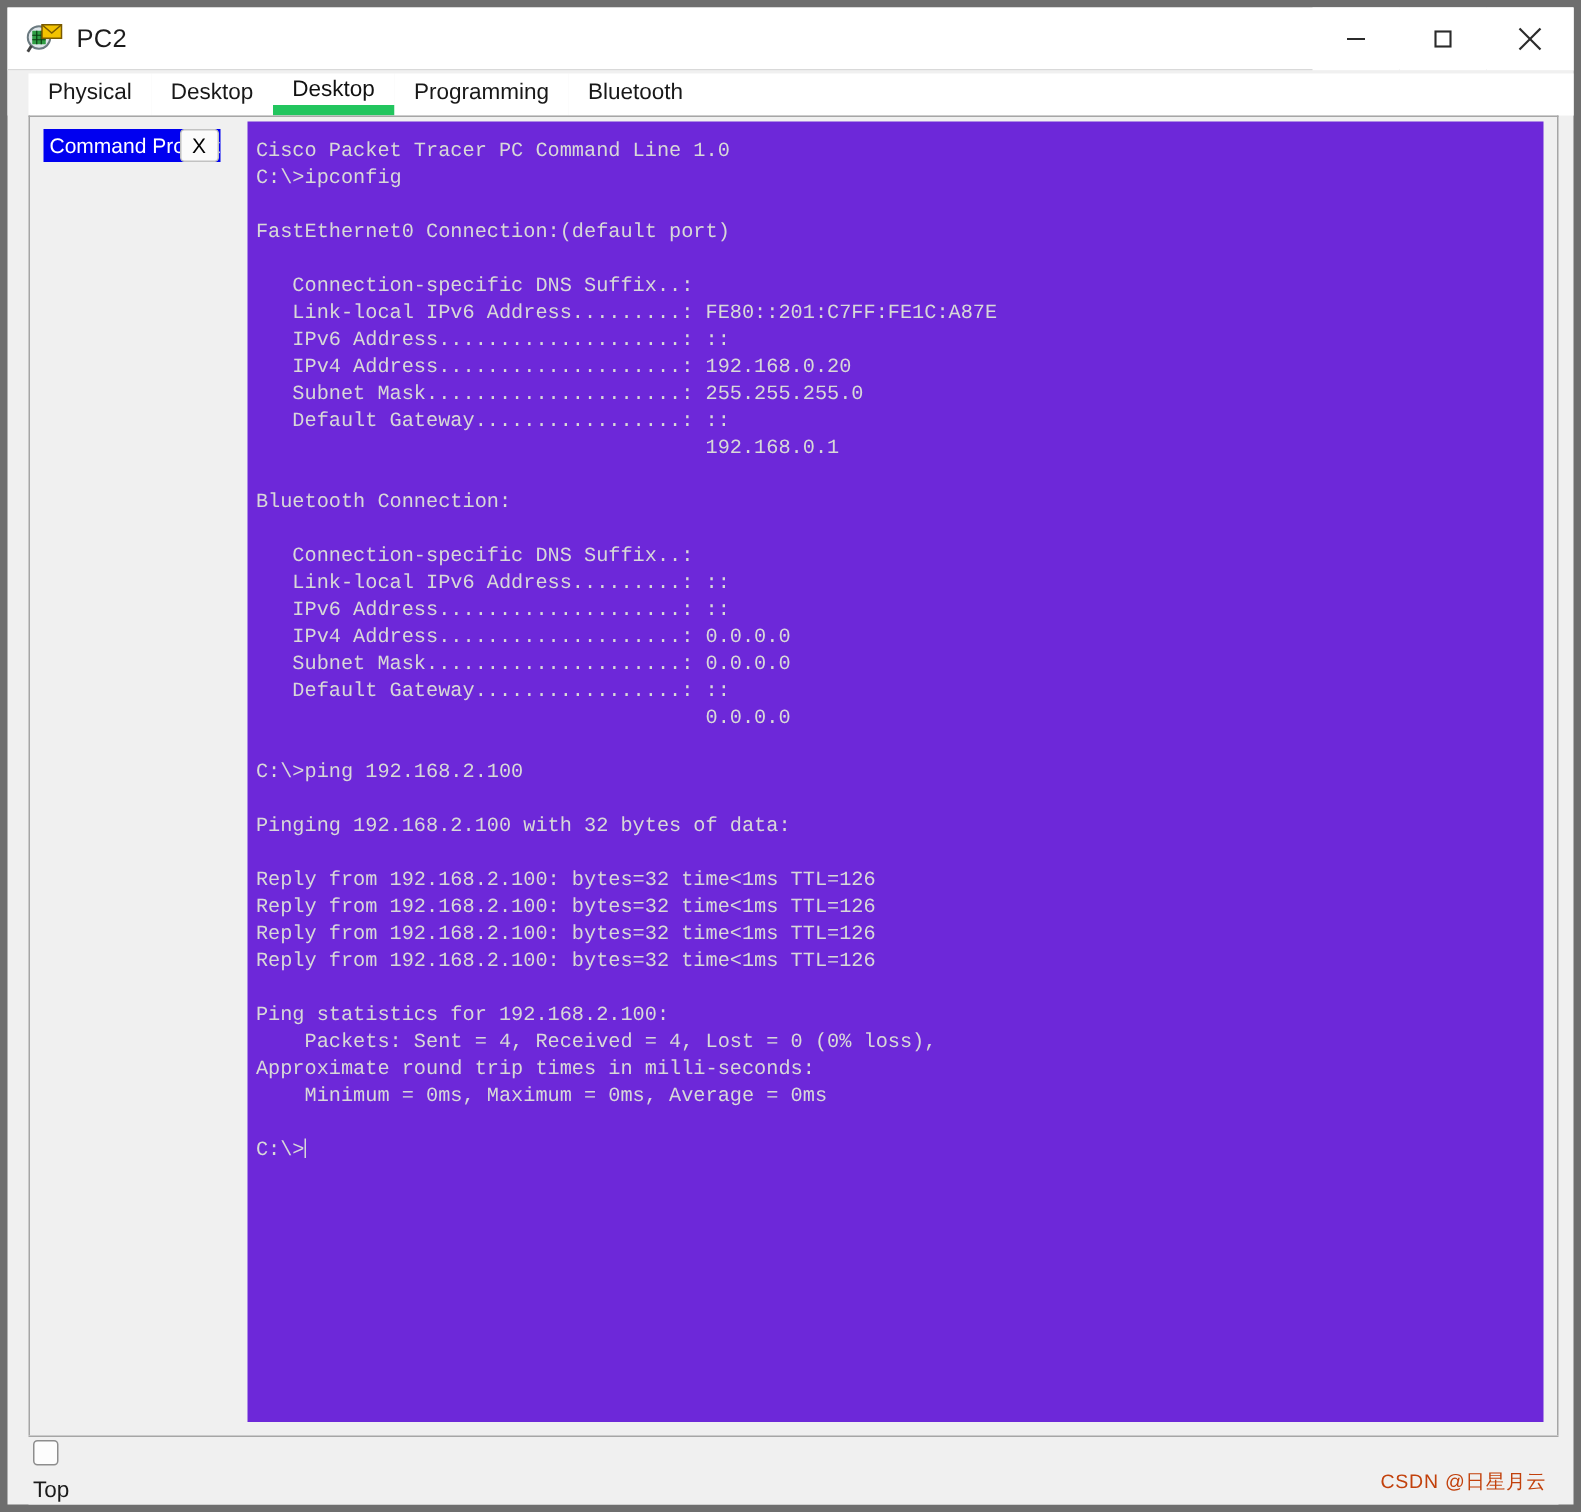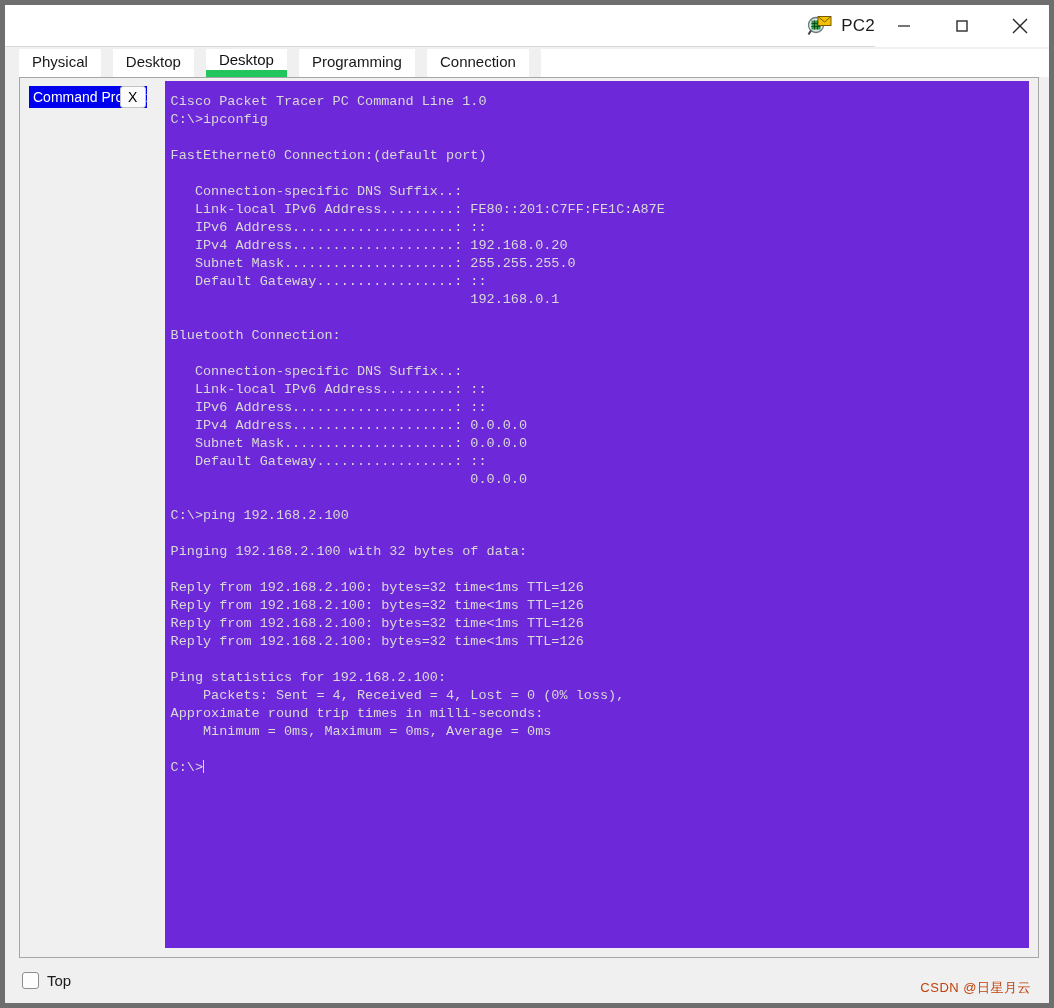--- a/index.html
+++ b/index.html
@@ -29,21 +29,20 @@
     align-items: center;
     flex: 0 0 auto;
     border-bottom: 1px solid #d9d9d9;
   }
   #title-left {
     display: flex;
     align-items: center;
     padding-left: 12px;
     gap: 8px;
     flex: 1 1 auto;
-    justify-content: flex-end;
   }
   #app-icon { width: 26px; height: 26px; display:block; }
   #app-title {
     font-size: 17px;
     color: #1c1c1c;
     letter-spacing: .2px;
   }
   .win-btn {
     width: 58px; height: 42px;
     display: flex; align-items: center; justify-content: center;
@@ -53,21 +52,21 @@
   .win-btn svg { display:block; }
 
   
   #tabstrip {
     flex: 0 0 auto;
     height: 30px;
     background: #f0f0f0;
     padding-left: 14px;
     display: flex;
     align-items: flex-end;
-    gap: 12px;
+    gap: 0px;
   }
   .tab {
     font-size: 15px;
     color: #181818;
     padding: 3px 13px 4px 13px;
     background: #ffffff;
     height: 28px;
     display: flex;
     align-items: center;
     border-bottom: 3px solid transparent;
@@ -152,20 +151,21 @@
     background: #f0f0f0;
     border-top: 1px solid #a6a6a6;
     margin: 0 10px 0 14px;
     display: flex;
     align-items: center;
     position: relative;
   }
   #top-check-wrap {
     display: flex; align-items: flex-start; gap: 8px;
     padding-left: 3px;
+    flex-direction: column;
   }
   #top-checkbox {
     width: 17px; height: 17px;
     background: #fdfdfd;
     border: 1px solid #8d8d8d;
     border-radius: 3px;
     display: block;
   }
   #top-label { font-size: 15px; color: #1b1b1b; }
   #watermark {
@@ -230,21 +230,21 @@
     <div class="tab">
         <span>Desktop</span>
       </div>
     <div class="tab active">
         <span>Desktop</span>
       </div>
     <div class="tab">
         <span>Programming</span>
       </div>
     <div class="tab">
-        <span>Connection</span>
+        <span>Bluetooth</span>
       </div>
     <div id="tab-filler"></div>
   </div>
 
   <div id="content-area">
 
     <div id="cmd-titlebar">
       <span id="cmd-title-text">Command Prompt</span>
       <div id="cmd-close-btn">X</div>
     </div>

